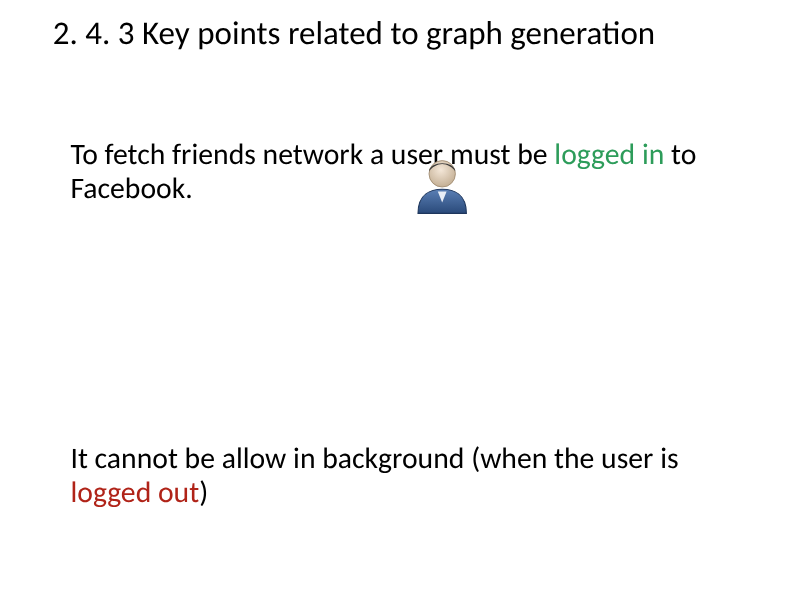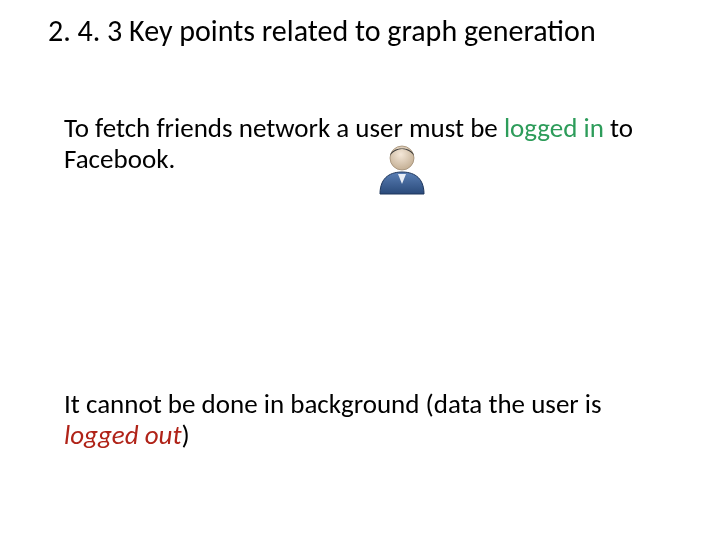--- a/index.html
+++ b/index.html
@@ -25,26 +25,27 @@
     font-size: 30px;
     font-weight: 400;
     line-height: 1.15;
   }
   .para {
     position: absolute;
     left: 64px;
     right: 60px;
     font-size: 27px;
     line-height: 1.15;
+    margin-top: 13px;
   }
   .p1 { top: 112px; }
   .p2 { top: 250px; }
   .p3 { top: 388px; }
   .green { color: #2d9c5a; }
-  .red { color: #b02318; font-style: italic; }
+  .red { color: #b02318; }
   .user-icon {
     position: absolute;
     top: 140px;
     left: 374px;
     width: 56px;
     height: 56px;
   }
 </style>
 </head>
 <body>
@@ -75,16 +76,16 @@
       <path d="M24 34 L28 44 L32 34 Z" fill="#e8eef7"></path>
 
       <circle cx="28" cy="18" r="12" fill="url(#headG)" stroke="#a08c72" stroke-width="0.8"></circle>
 
       <path d="M16 16 C17 6 39 6 40 16 C38 12 32 9 28 9 C24 9 18 12 16 16 Z" fill="#3a3a3a"></path>
     </svg>
   </div>
 
 
   <div class="para p3">
-    <span>It cannot be done in background (data the user is </span><span class="red">logged out</span><span>)</span>
+    <span>It cannot be allow in background (when the user is </span><span class="red">logged out</span><span>)</span>
   </div>
 
 </div>
 
 </body></html>

